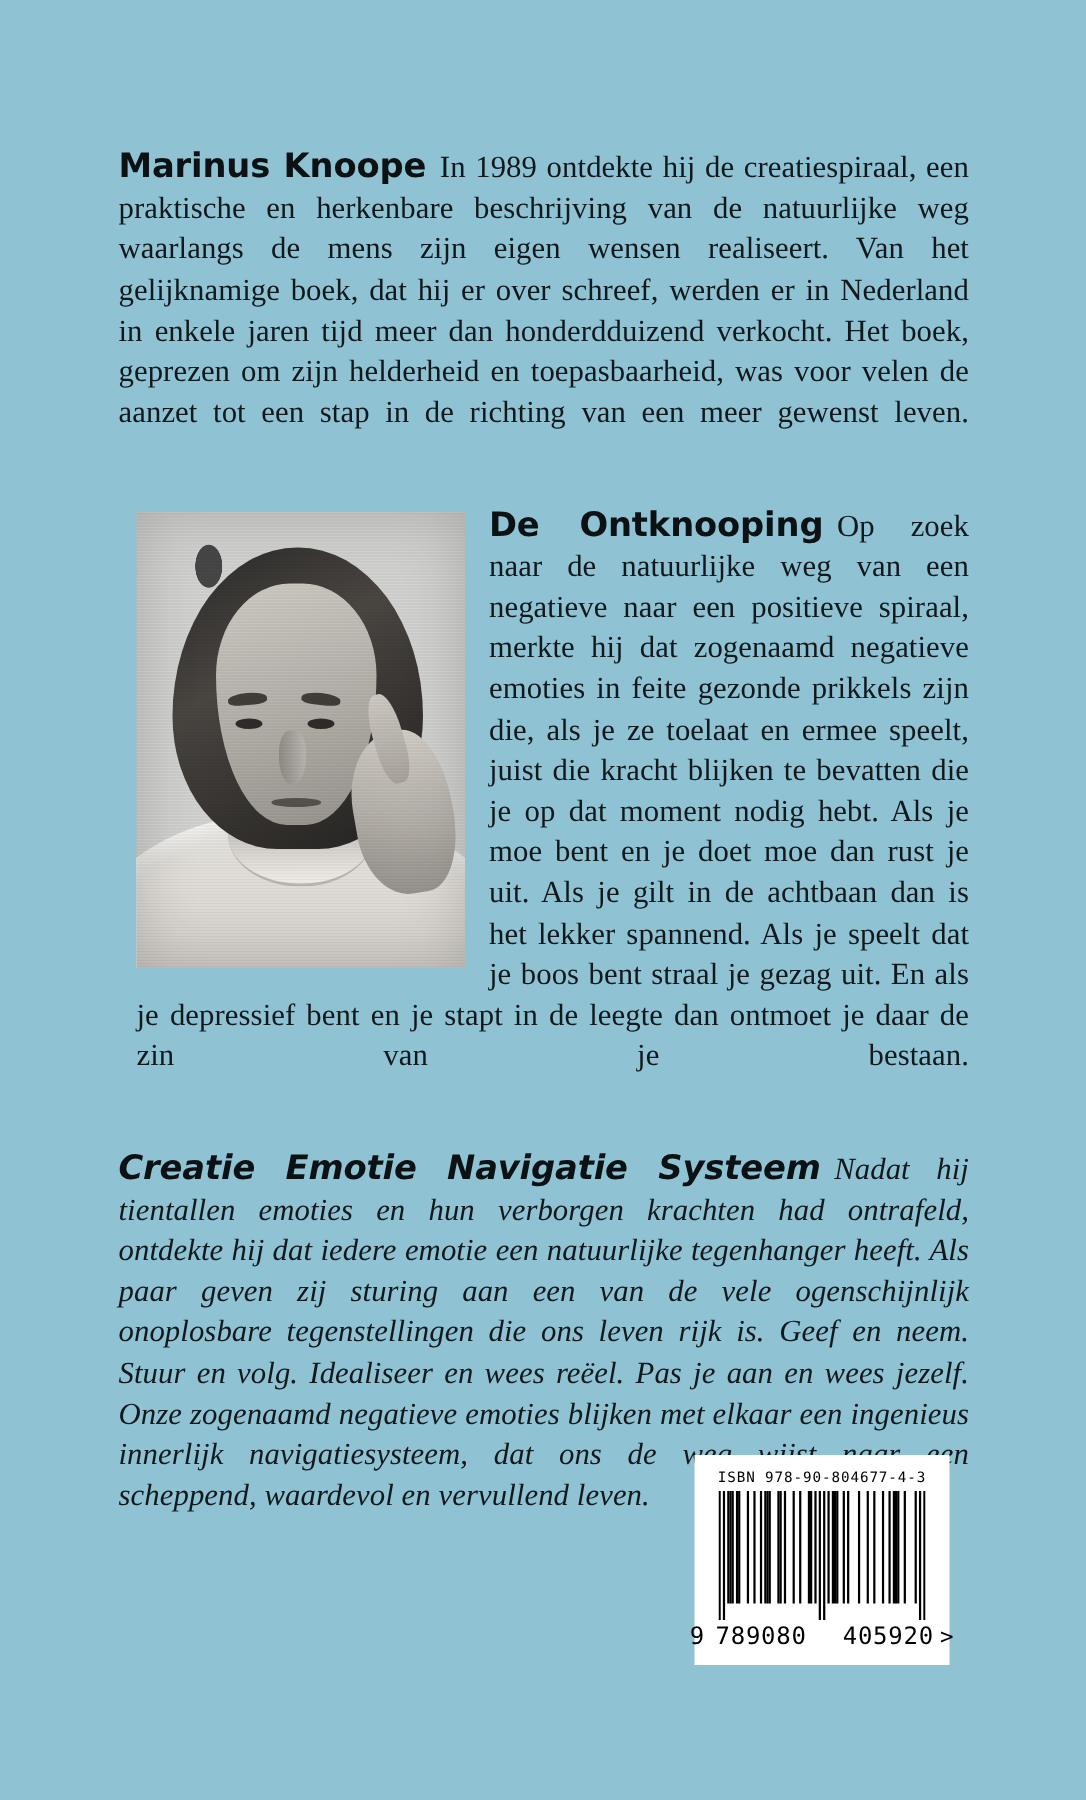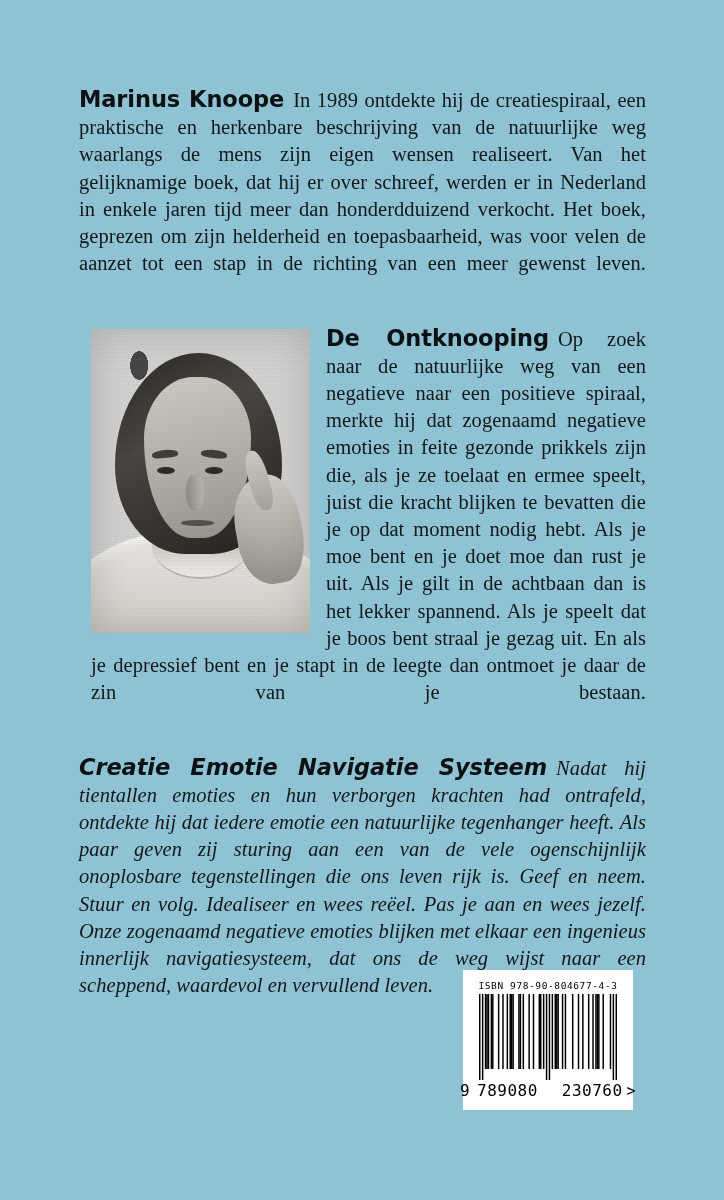--- a/index.html
+++ b/index.html
@@ -46,21 +46,21 @@
     font-family: "DejaVu Sans", "Liberation Sans", sans-serif;
     font-weight: bold;
     font-size: 22.5px;
     letter-spacing: -0.1px;
     color: #0c1114;
     white-space: nowrap;
   }
   .heading.h-pad { padding-right: 9px; }
 
   
-  #sec-intro { margin-bottom: 20px; }
+  #sec-intro { margin-bottom: 20px; margin-top: 12px; }
 
   
   #sec-ontknooping {
     margin-bottom: 20px;
     overflow: hidden;
     padding-left: 12px;
   }
   #author-photo {
     float: left;
     width: 219px;
@@ -352,18 +352,18 @@
           <rect x="119.116" y="0" width="1.482" height="75"></rect>
           <rect x="123.474" y="0" width="1.482" height="75"></rect>
           <rect x="130.737" y="0" width="1.482" height="75"></rect>
           <rect x="133.642" y="0" width="1.482" height="86"></rect>
           <rect x="136.547" y="0" width="1.482" height="86"></rect>
         </g>
     </svg>
     <div id="barcode-digits">
       <span class="d-lead">9</span>
       <span class="d-left">789080</span>
-      <span class="d-right">230760</span>
+      <span class="d-right">405920</span>
       <span class="d-caret">&gt;</span>
     </div>
   </div>
 
 </div>
 
 </body></html>

